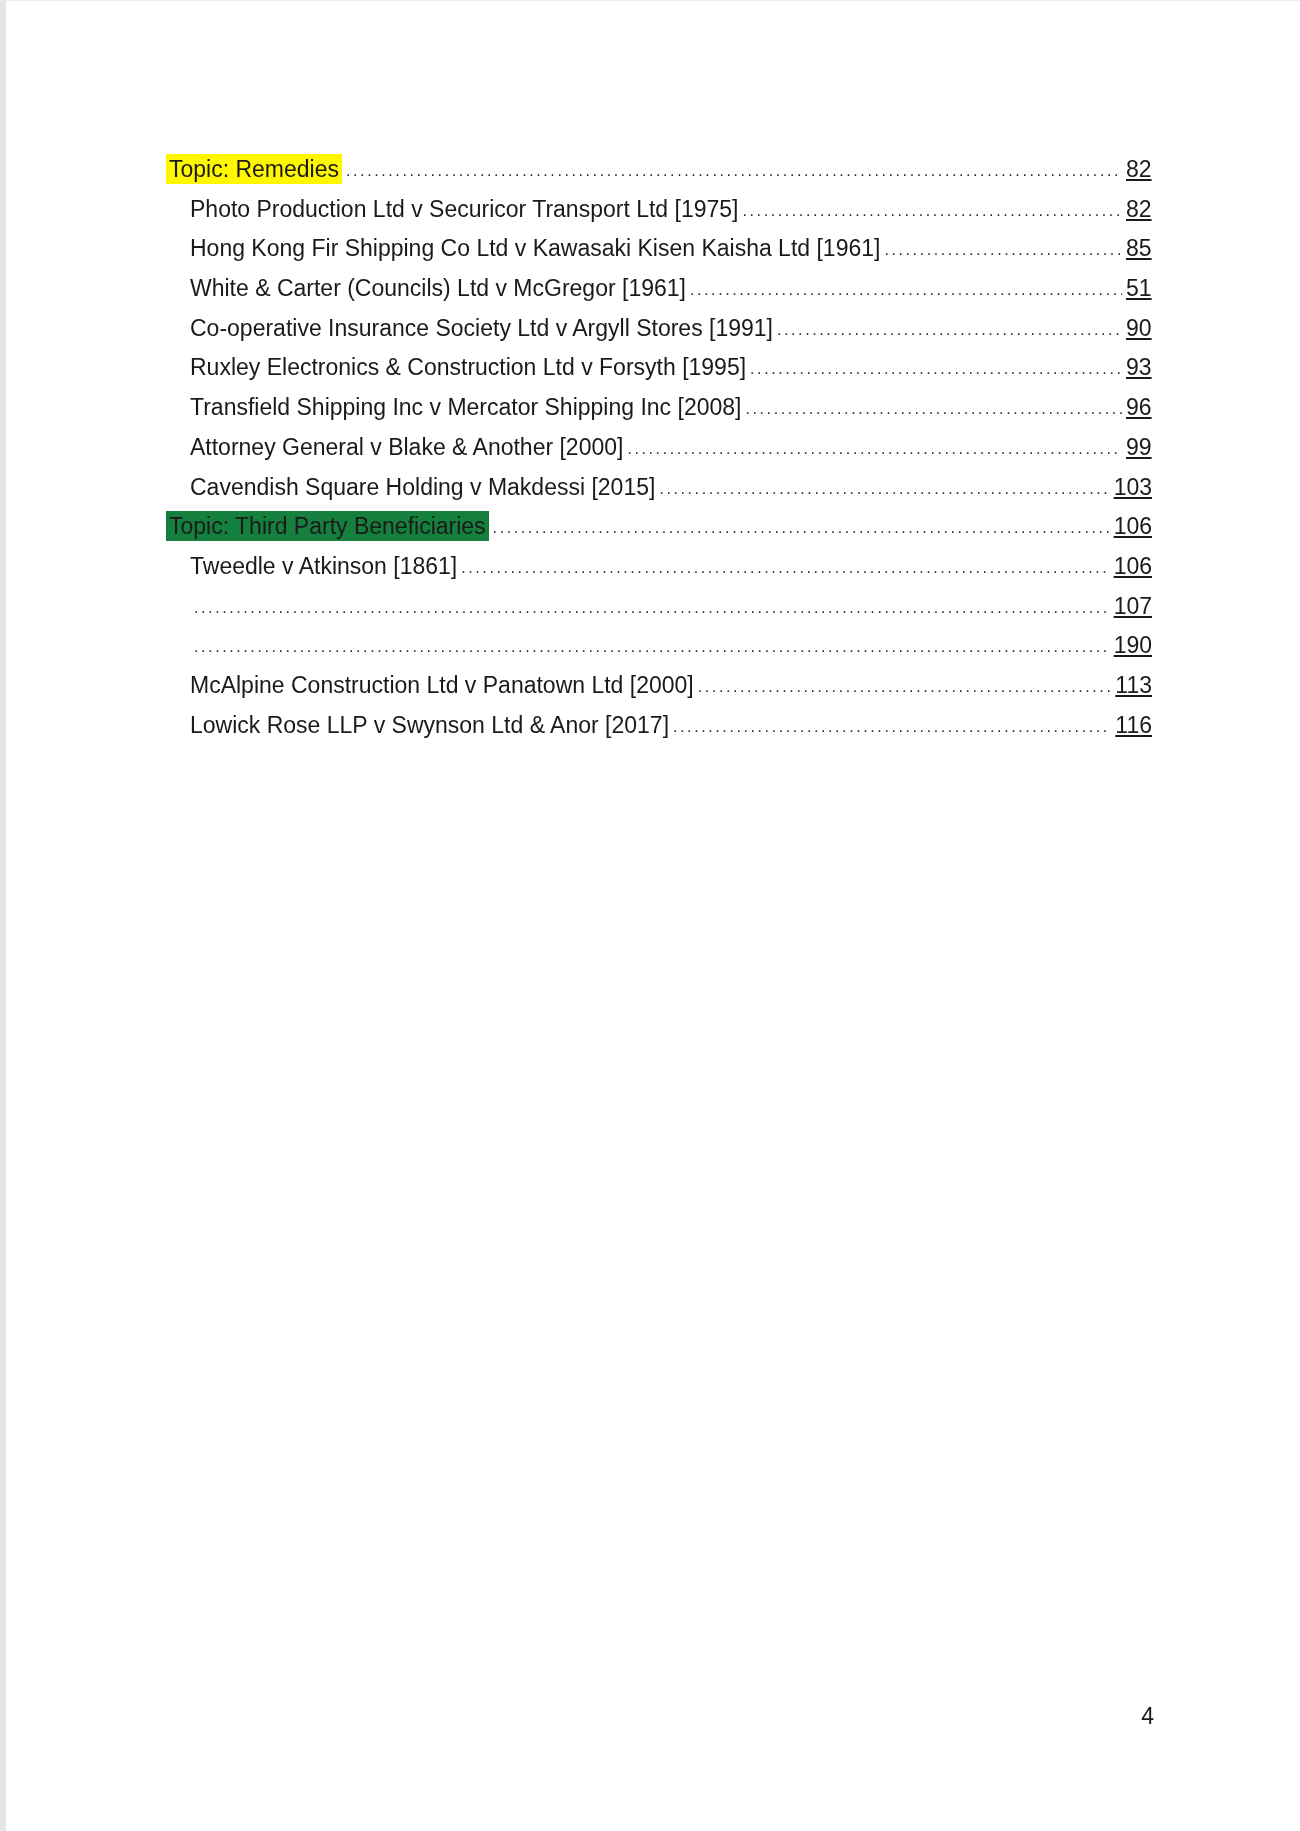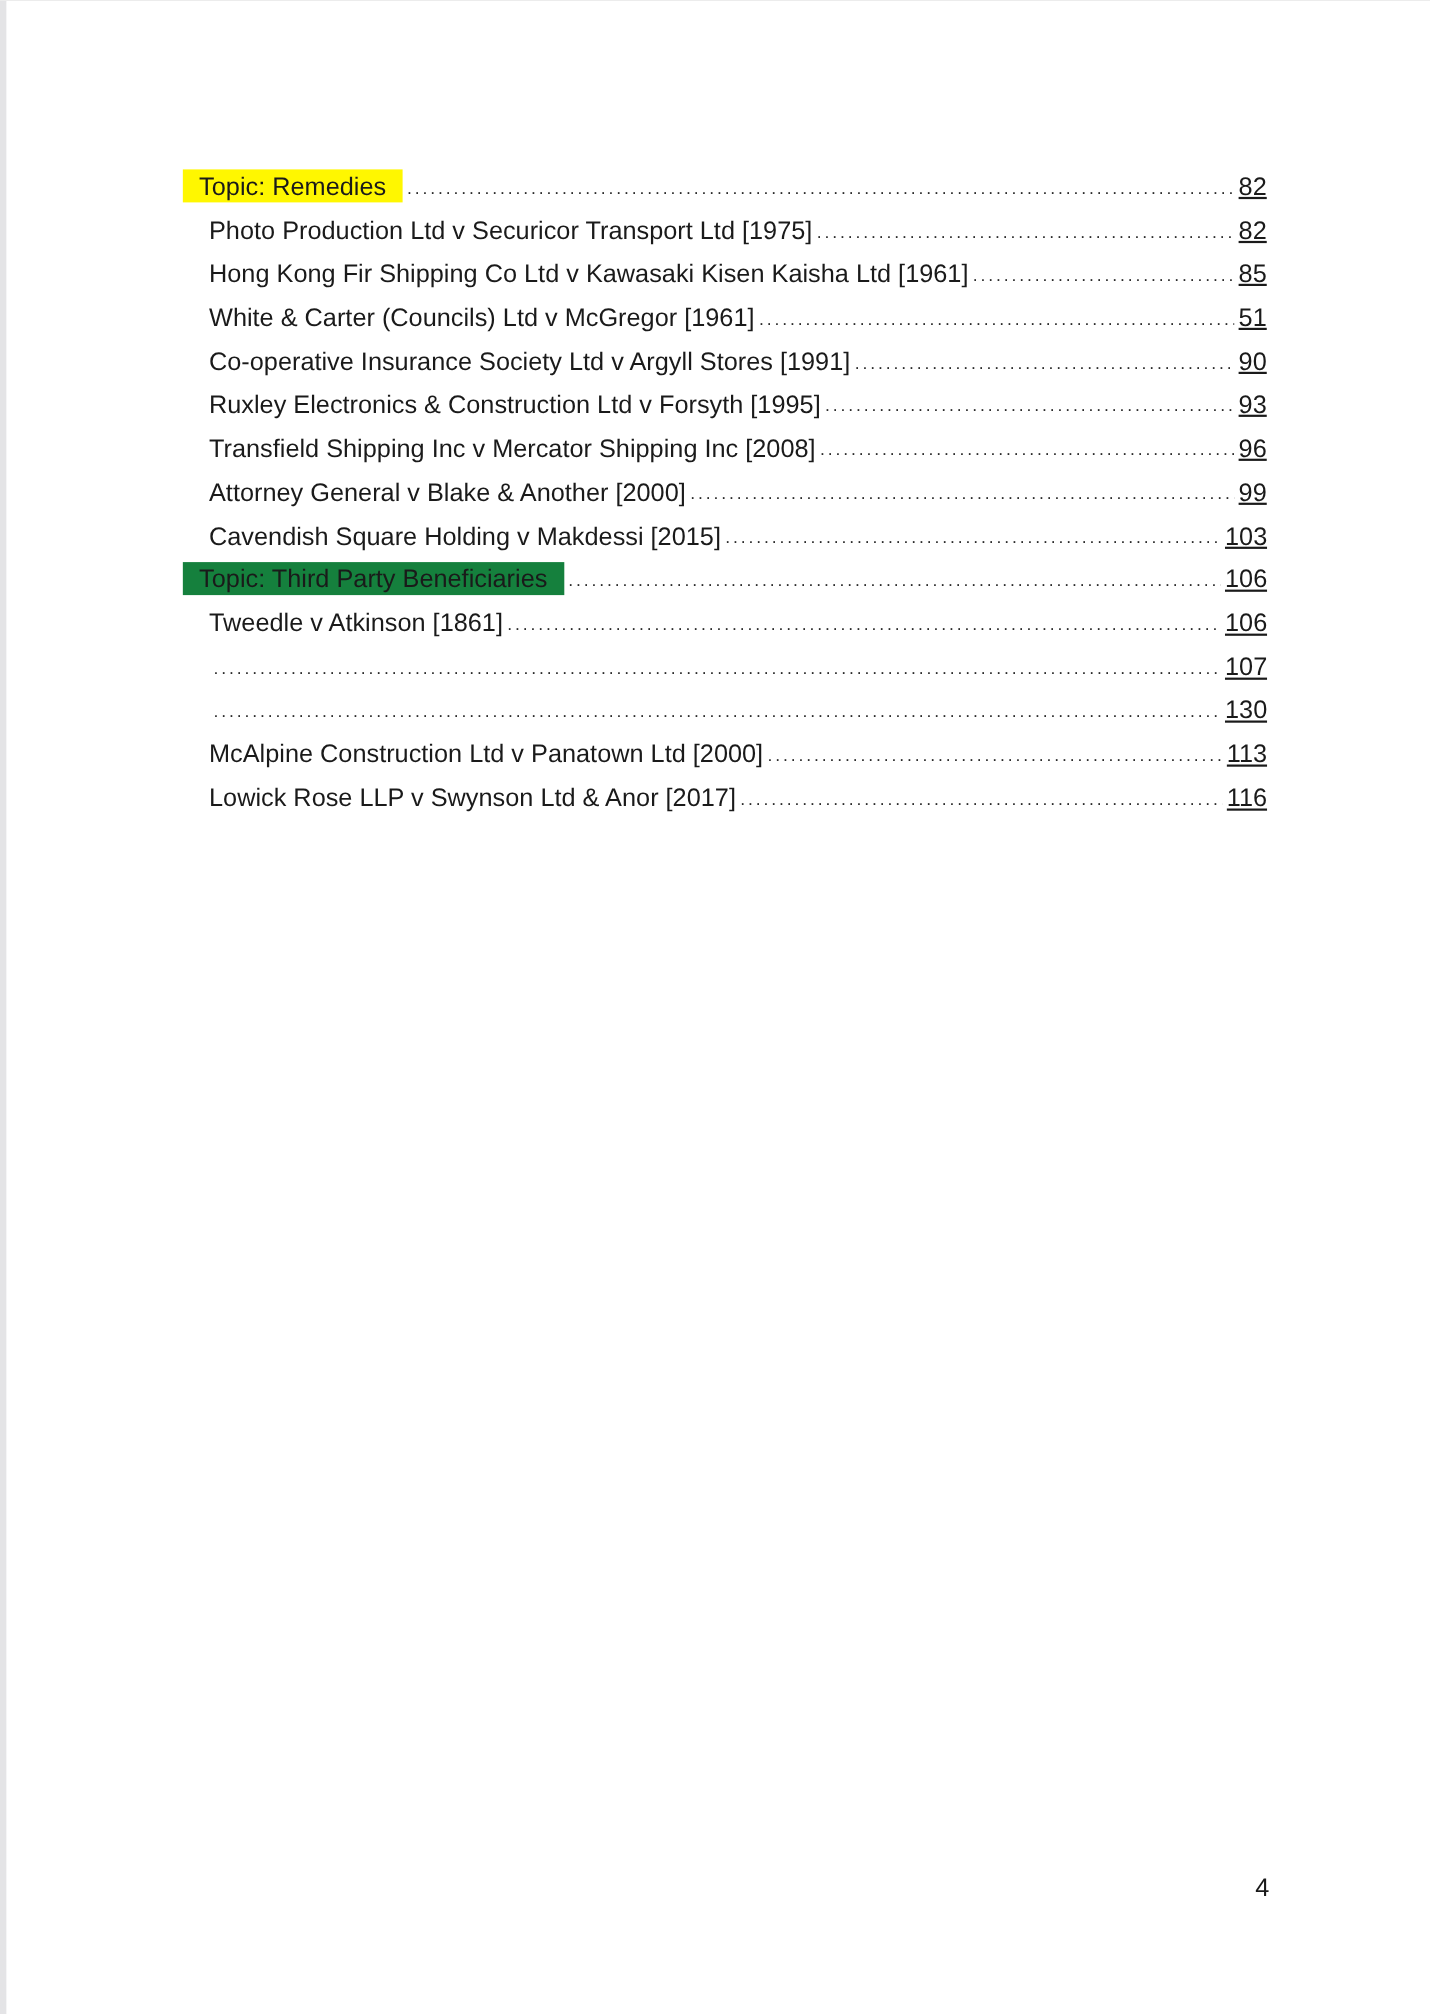--- a/index.html
+++ b/index.html
@@ -55,21 +55,21 @@
       overflow: hidden;
     }
     .toc-row.sub {
       padding-left: 24px;
     }
     .toc-title {
       flex: 0 0 auto;
     }
     .toc-row.topic .toc-title {
       background: #fff700;
-      padding: 0 15px;
+      padding: 0 3px;
       line-height: 30px;
       display: inline-block;
     }
     .leader {
       flex: 1 1 auto;
       overflow: hidden;
       margin: 0 4px 0 4px;
       letter-spacing: 2.6px;
       color: #2a2a2a;
       font-size: 16px;
@@ -170,21 +170,21 @@
       <span class="toc-page">106</span>
     </div>
 
     <div class="toc-row sub">
       <span class="leader"></span>
       <span class="toc-page">107</span>
     </div>
 
     <div class="toc-row sub">
       <span class="leader"></span>
-      <span class="toc-page">130</span>
+      <span class="toc-page">190</span>
     </div>
 
     <div class="toc-row sub">
       <span class="toc-title">McAlpine Construction Ltd v Panatown Ltd [2000]</span>
       <span class="leader"></span>
       <span class="toc-page">113</span>
     </div>
 
     <div class="toc-row sub">
       <span class="toc-title">Lowick Rose LLP v Swynson Ltd &amp; Anor [2017]</span>

